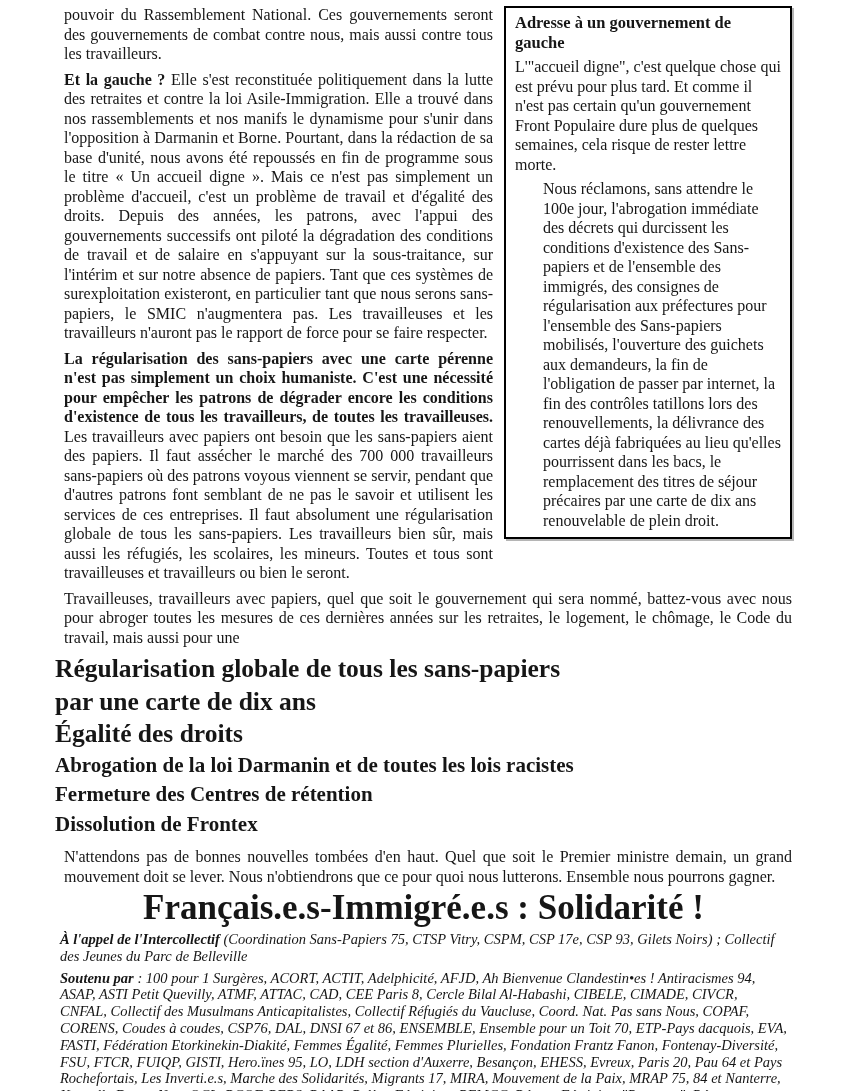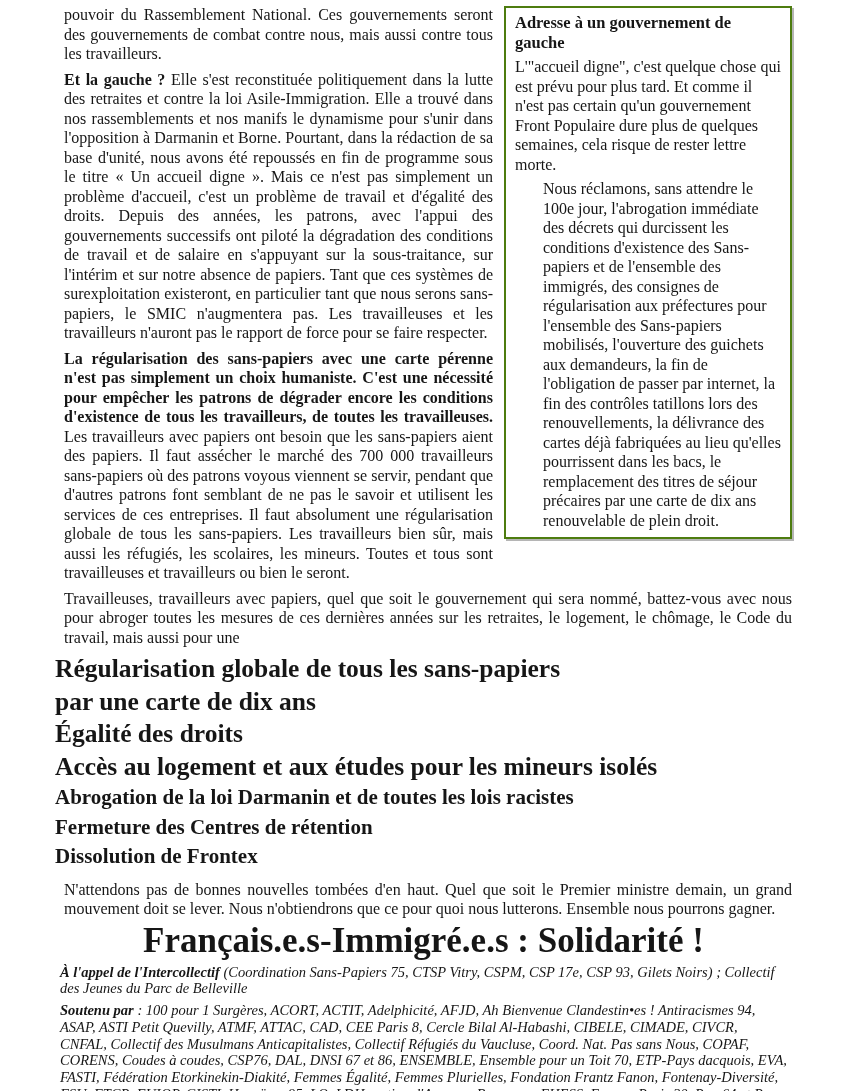--- a/index.html
+++ b/index.html
@@ -15,21 +15,21 @@
     color: #161616;
     -webkit-font-smoothing: antialiased;
   }
   .page {
     padding: 5px 56px 0 55px;
   }
   
   .sidebar-box {
     float: right;
     width: 266px;
-    border: 2px solid #4d7c0f;
+    border: 2px solid #000000;
     box-shadow: 2px 2px 0 #b5b5b5;
     padding: 5px 9px 7px 9px;
     margin: 1px 0 10px 11px;
     background: #fff;
     font-size: 16px;
     line-height: 19.5px;
     text-align: left;
   }
   .box-title {
     font-weight: bold;
@@ -99,21 +99,20 @@
 
     <p class="body-para"><span class="bold">La régularisation des sans-papiers avec une carte pérenne n'est pas simplement un choix humaniste. C'est une nécessité pour empêcher les patrons de dégrader encore les conditions d'existence de tous les travailleurs, de toutes les travailleuses.</span><span> Les travailleurs avec papiers ont besoin que les sans-papiers aient des papiers. Il faut assécher le marché des 700 000 travailleurs sans-papiers où des patrons voyous viennent se servir, pendant que d'autres patrons font semblant de ne pas le savoir et utilisent les services de ces entreprises. Il faut absolument une régularisation globale de tous les sans-papiers. Les travailleurs bien sûr, mais aussi les réfugiés, les scolaires, les mineurs. Toutes et tous sont travailleuses et travailleurs ou bien le seront.</span></p>
 
     <p class="body-para">Travailleuses, travailleurs avec papiers, quel que soit le gouvernement qui sera nommé, battez-vous avec nous pour abroger toutes les mesures de ces dernières années sur les retraites, le logement, le chômage, le Code du travail, mais aussi pour une</p>
   </div>
 
   <div class="demands">
     <div class="demand-large">Régularisation globale de tous les sans-papiers</div>
     <div class="demand-large">par une carte de dix ans</div>
     <div class="demand-large">Égalité des droits</div>
-    <div class="demand-large">Accès au logement et aux études pour les mineurs isolés</div>
     <div class="demand-medium">Abrogation de la loi Darmanin et de toutes les lois racistes</div>
     <div class="demand-medium">Fermeture des Centres de rétention</div>
     <div class="demand-medium">Dissolution de Frontex</div>
   </div>
 
   <p class="body-para closing-para">N'attendons pas de bonnes nouvelles tombées d'en haut. Quel que soit le Premier ministre demain, un grand mouvement doit se lever. Nous n'obtiendrons que ce pour quoi nous lutterons. Ensemble nous pourrons gagner.</p>
 
   <div class="slogan">Français.e.s-Immigré.e.s : Solidarité !</div>
 
   <div class="footer">

